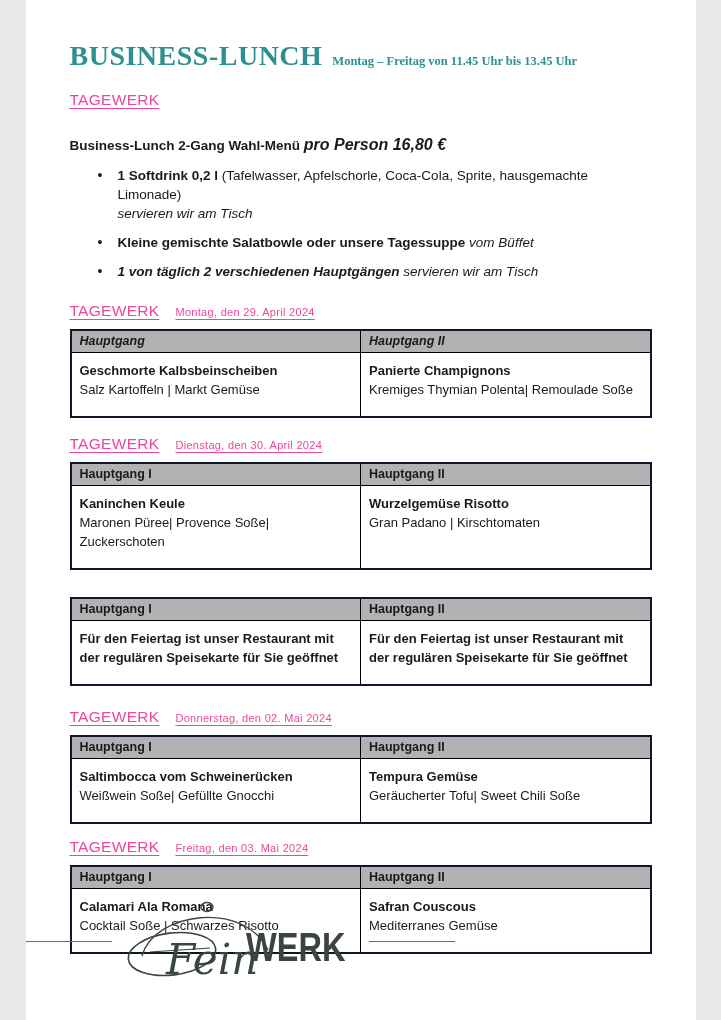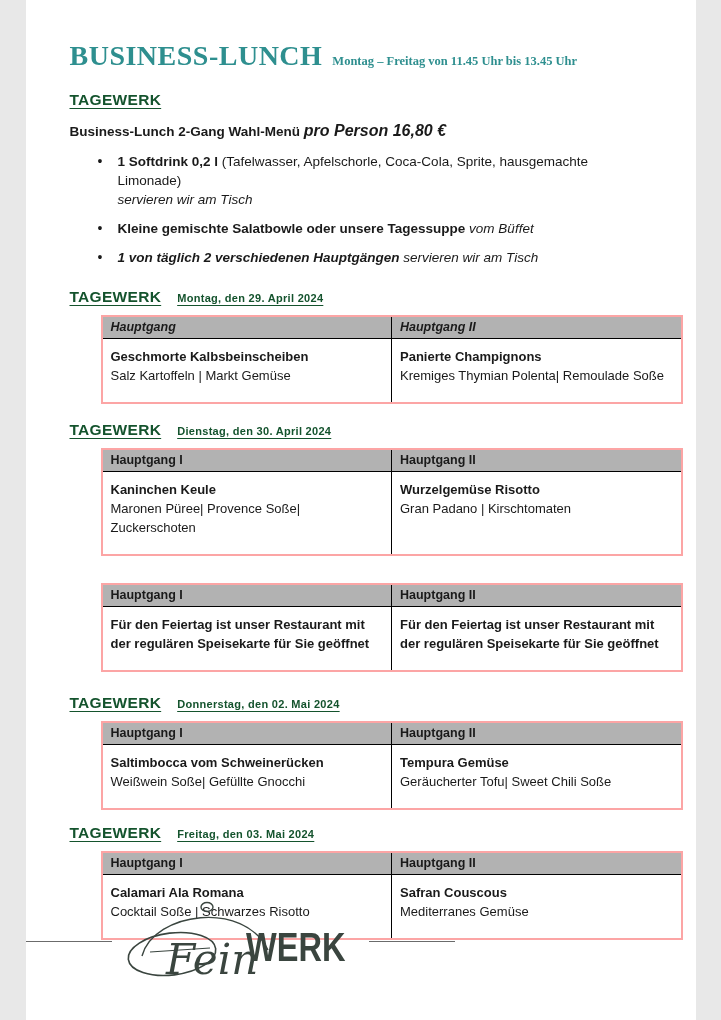--- a/index.html
+++ b/index.html
@@ -17,31 +17,31 @@
     font-family:"Liberation Serif", serif; font-weight:bold;
     font-size:28px; color:#2E8F8F; letter-spacing:0.5px; line-height:1;
   }
   .main-subtitle {
     font-family:"Liberation Serif", serif; font-weight:bold;
     font-size:12.5px; color:#2E8F8F;
   }
 
   
   .tagewerk-heading {
-    margin-top:21px; color:#14532d; font-weight:bold;
+    margin-top:21px; color:#ec4899; font-weight:normal;
     font-size:15.5px; letter-spacing:0.3px;
   }
   .tagewerk-heading .tw-label { text-decoration:underline; text-underline-offset:3px; }
   .day-heading { margin-top:0; }
   .day-heading .tw-date {
     font-size:11px; text-decoration:underline; text-underline-offset:3px; margin-left:16px;
   }
 
   
-  .menu-line { margin-top:13px; font-size:13.5px; font-weight:bold; }
+  .menu-line { margin-top:27px; font-size:13.5px; font-weight:bold; }
   .menu-price { font-size:16px; font-style:italic; font-weight:bold; }
   ul.intro-list { margin-top:12px; margin-left:26px; list-style:none; }
   ul.intro-list li {
     position:relative; padding-left:22px; margin-bottom:10px;
     font-size:13.5px; line-height:19px;
   }
   ul.intro-list li::before {
     content:"•"; position:absolute; left:2px; top:0; font-size:14px;
   }
   .b { font-weight:bold; }
@@ -51,22 +51,21 @@
   
   .day-section { }
   .mt-a { margin-top:21px; }
   .mt-b { margin-top:17px; }
   .mt-c { margin-top:27px; }
   .mt-d { margin-top:22px; }
   .mt-e { margin-top:14px; }
 
   table.menu-table {
     width:100%; border-collapse:collapse; margin-top:9px;
-    border:2px solid #fca5a5;
-    margin-left:31px;
+    border:2px solid #0f172a;
   }
   table.menu-table th {
     width:50%; background:#B2B2B2; border:1px solid #000;
     text-align:left; font-size:12.5px; font-weight:bold;
     padding:3px 8px 4px 8px;
   }
   table.headers-italic th { font-style:italic; }
   table.menu-table td {
     width:50%; border:1px solid #000; vertical-align:top;
     padding:8px 10px 17px 8px; font-size:13px; line-height:19px;

